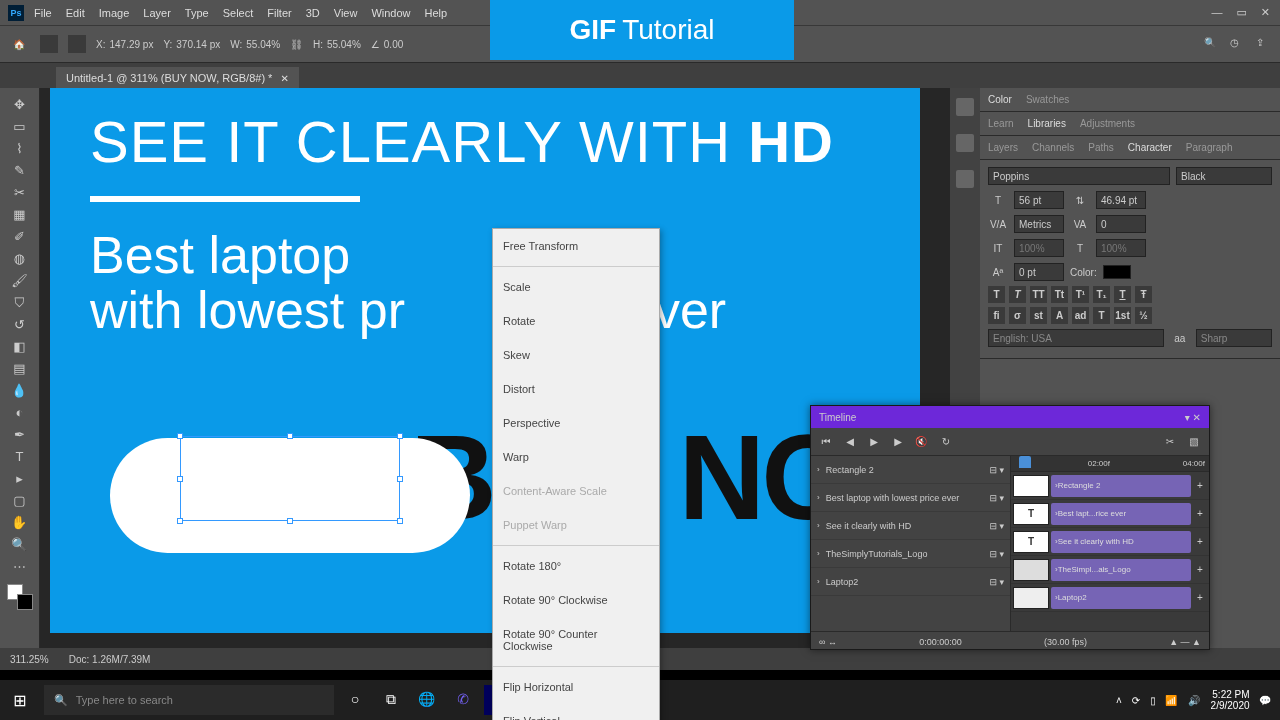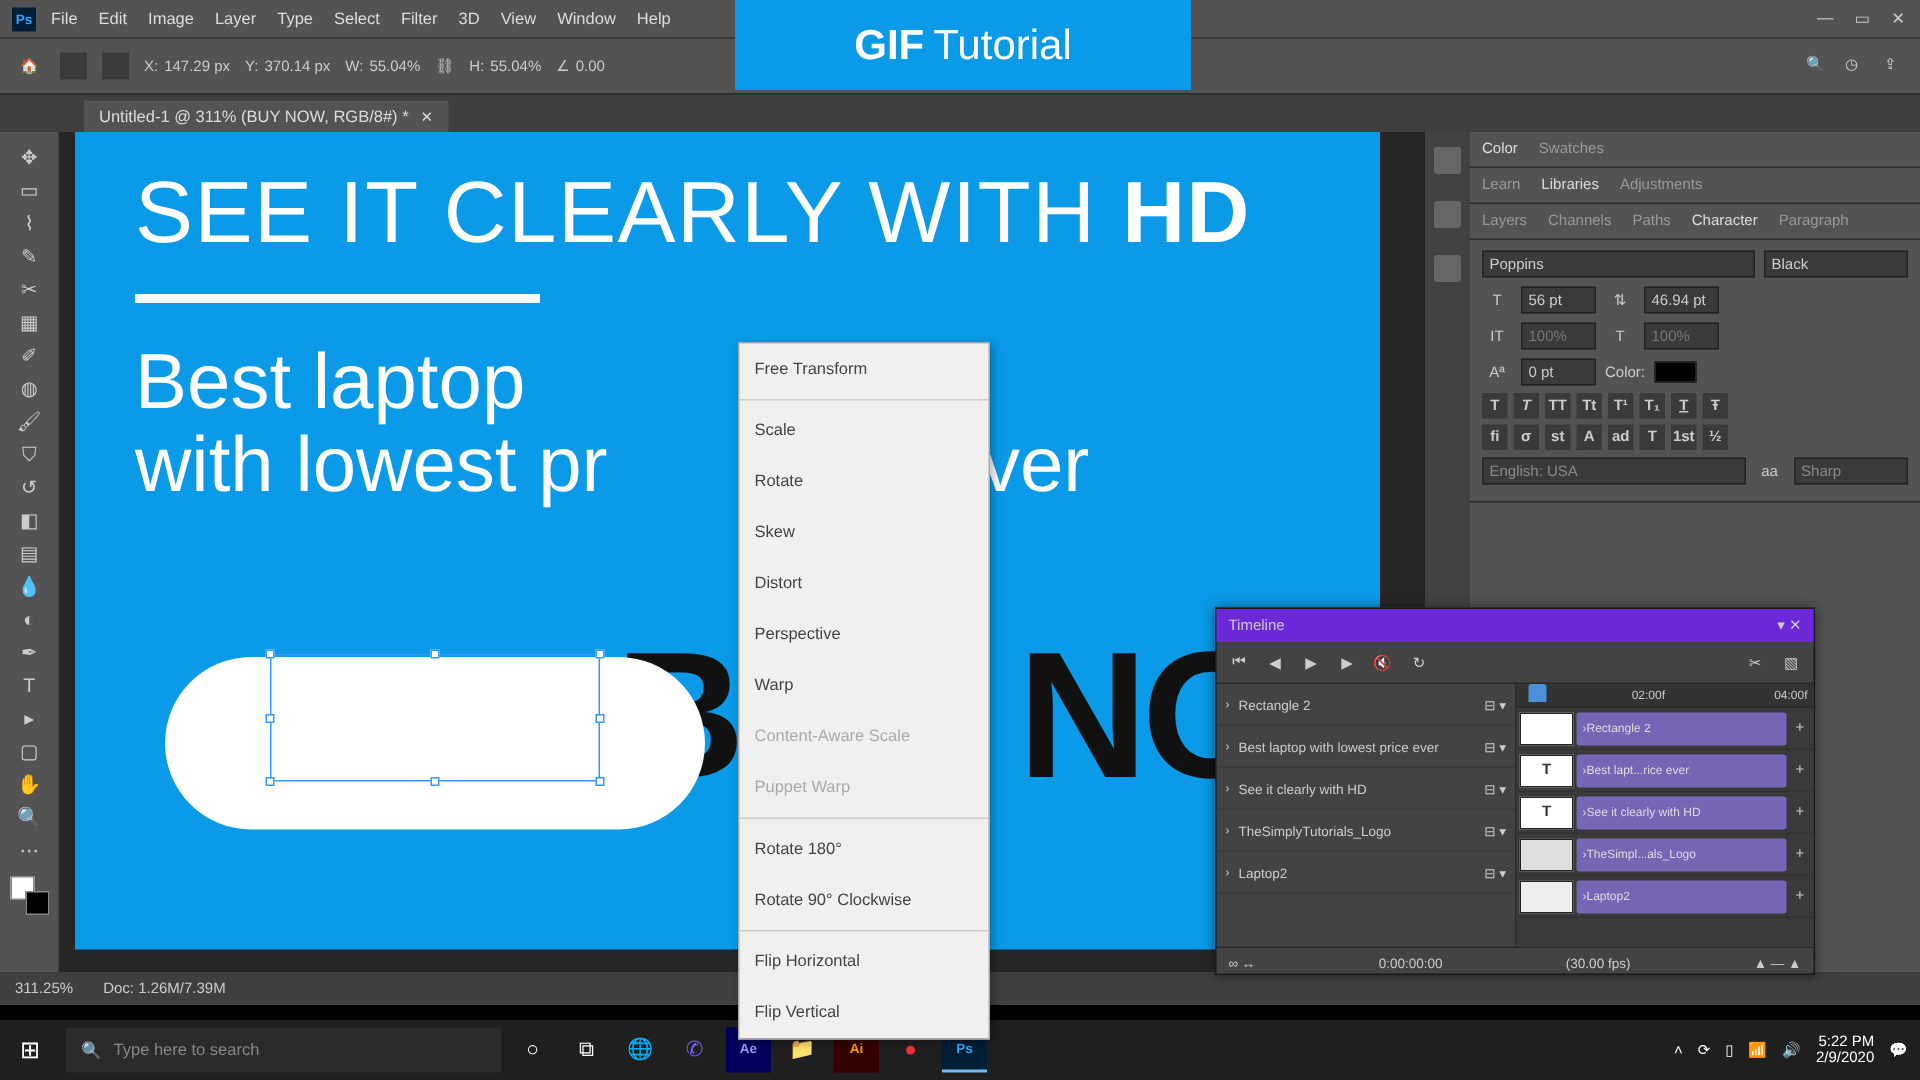--- a/index.html
+++ b/index.html
@@ -249,20 +249,26 @@
         <div class="char-dd">Poppins</div>
         <div class="char-dd" style="flex:.5">Black</div>
       </div>
       <div class="char-row">
         <span class="char-ic">T</span>
         <div class="char-val">56 pt</div>
         <span class="char-ic">⇅</span>
         <div class="char-val">46.94 pt</div>
       </div>
       <div class="char-row">
+        <span class="char-ic">V/A</span>
+        <div class="char-val">Metrics</div>
+        <span class="char-ic">VA</span>
+        <div class="char-val">0</div>
+      </div>
+      <div class="char-row">
         <span class="char-ic">IT</span>
         <div class="char-val" style="color:#777">100%</div>
         <span class="char-ic">T</span>
         <div class="char-val" style="color:#777">100%</div>
       </div>
       <div class="char-row">
         <span class="char-ic">Aª</span>
         <div class="char-val">0 pt</div>
         <span>Color:</span>
         <div class="swatch"></div>
@@ -312,20 +318,21 @@
   <div class="ctx-item">Rotate</div>
   <div class="ctx-item">Skew</div>
   <div class="ctx-item">Distort</div>
   <div class="ctx-item">Perspective</div>
   <div class="ctx-item">Warp</div>
   <div class="ctx-item disabled">Content-Aware Scale</div>
   <div class="ctx-item disabled">Puppet Warp</div>
   <div class="ctx-sep"></div>
   <div class="ctx-item">Rotate 180°</div>
   <div class="ctx-item">Rotate 90° Clockwise</div>
+  <div class="ctx-item">Rotate 90° Counter Clockwise</div>
   <div class="ctx-sep"></div>
   <div class="ctx-item">Flip Horizontal</div>
   <div class="ctx-item">Flip Vertical</div>
 </div>
 
 <div class="timeline">
   <div class="tl-head">
     <span>Timeline</span>
     <span style="margin-left:auto">▾ ✕</span>
   </div>

